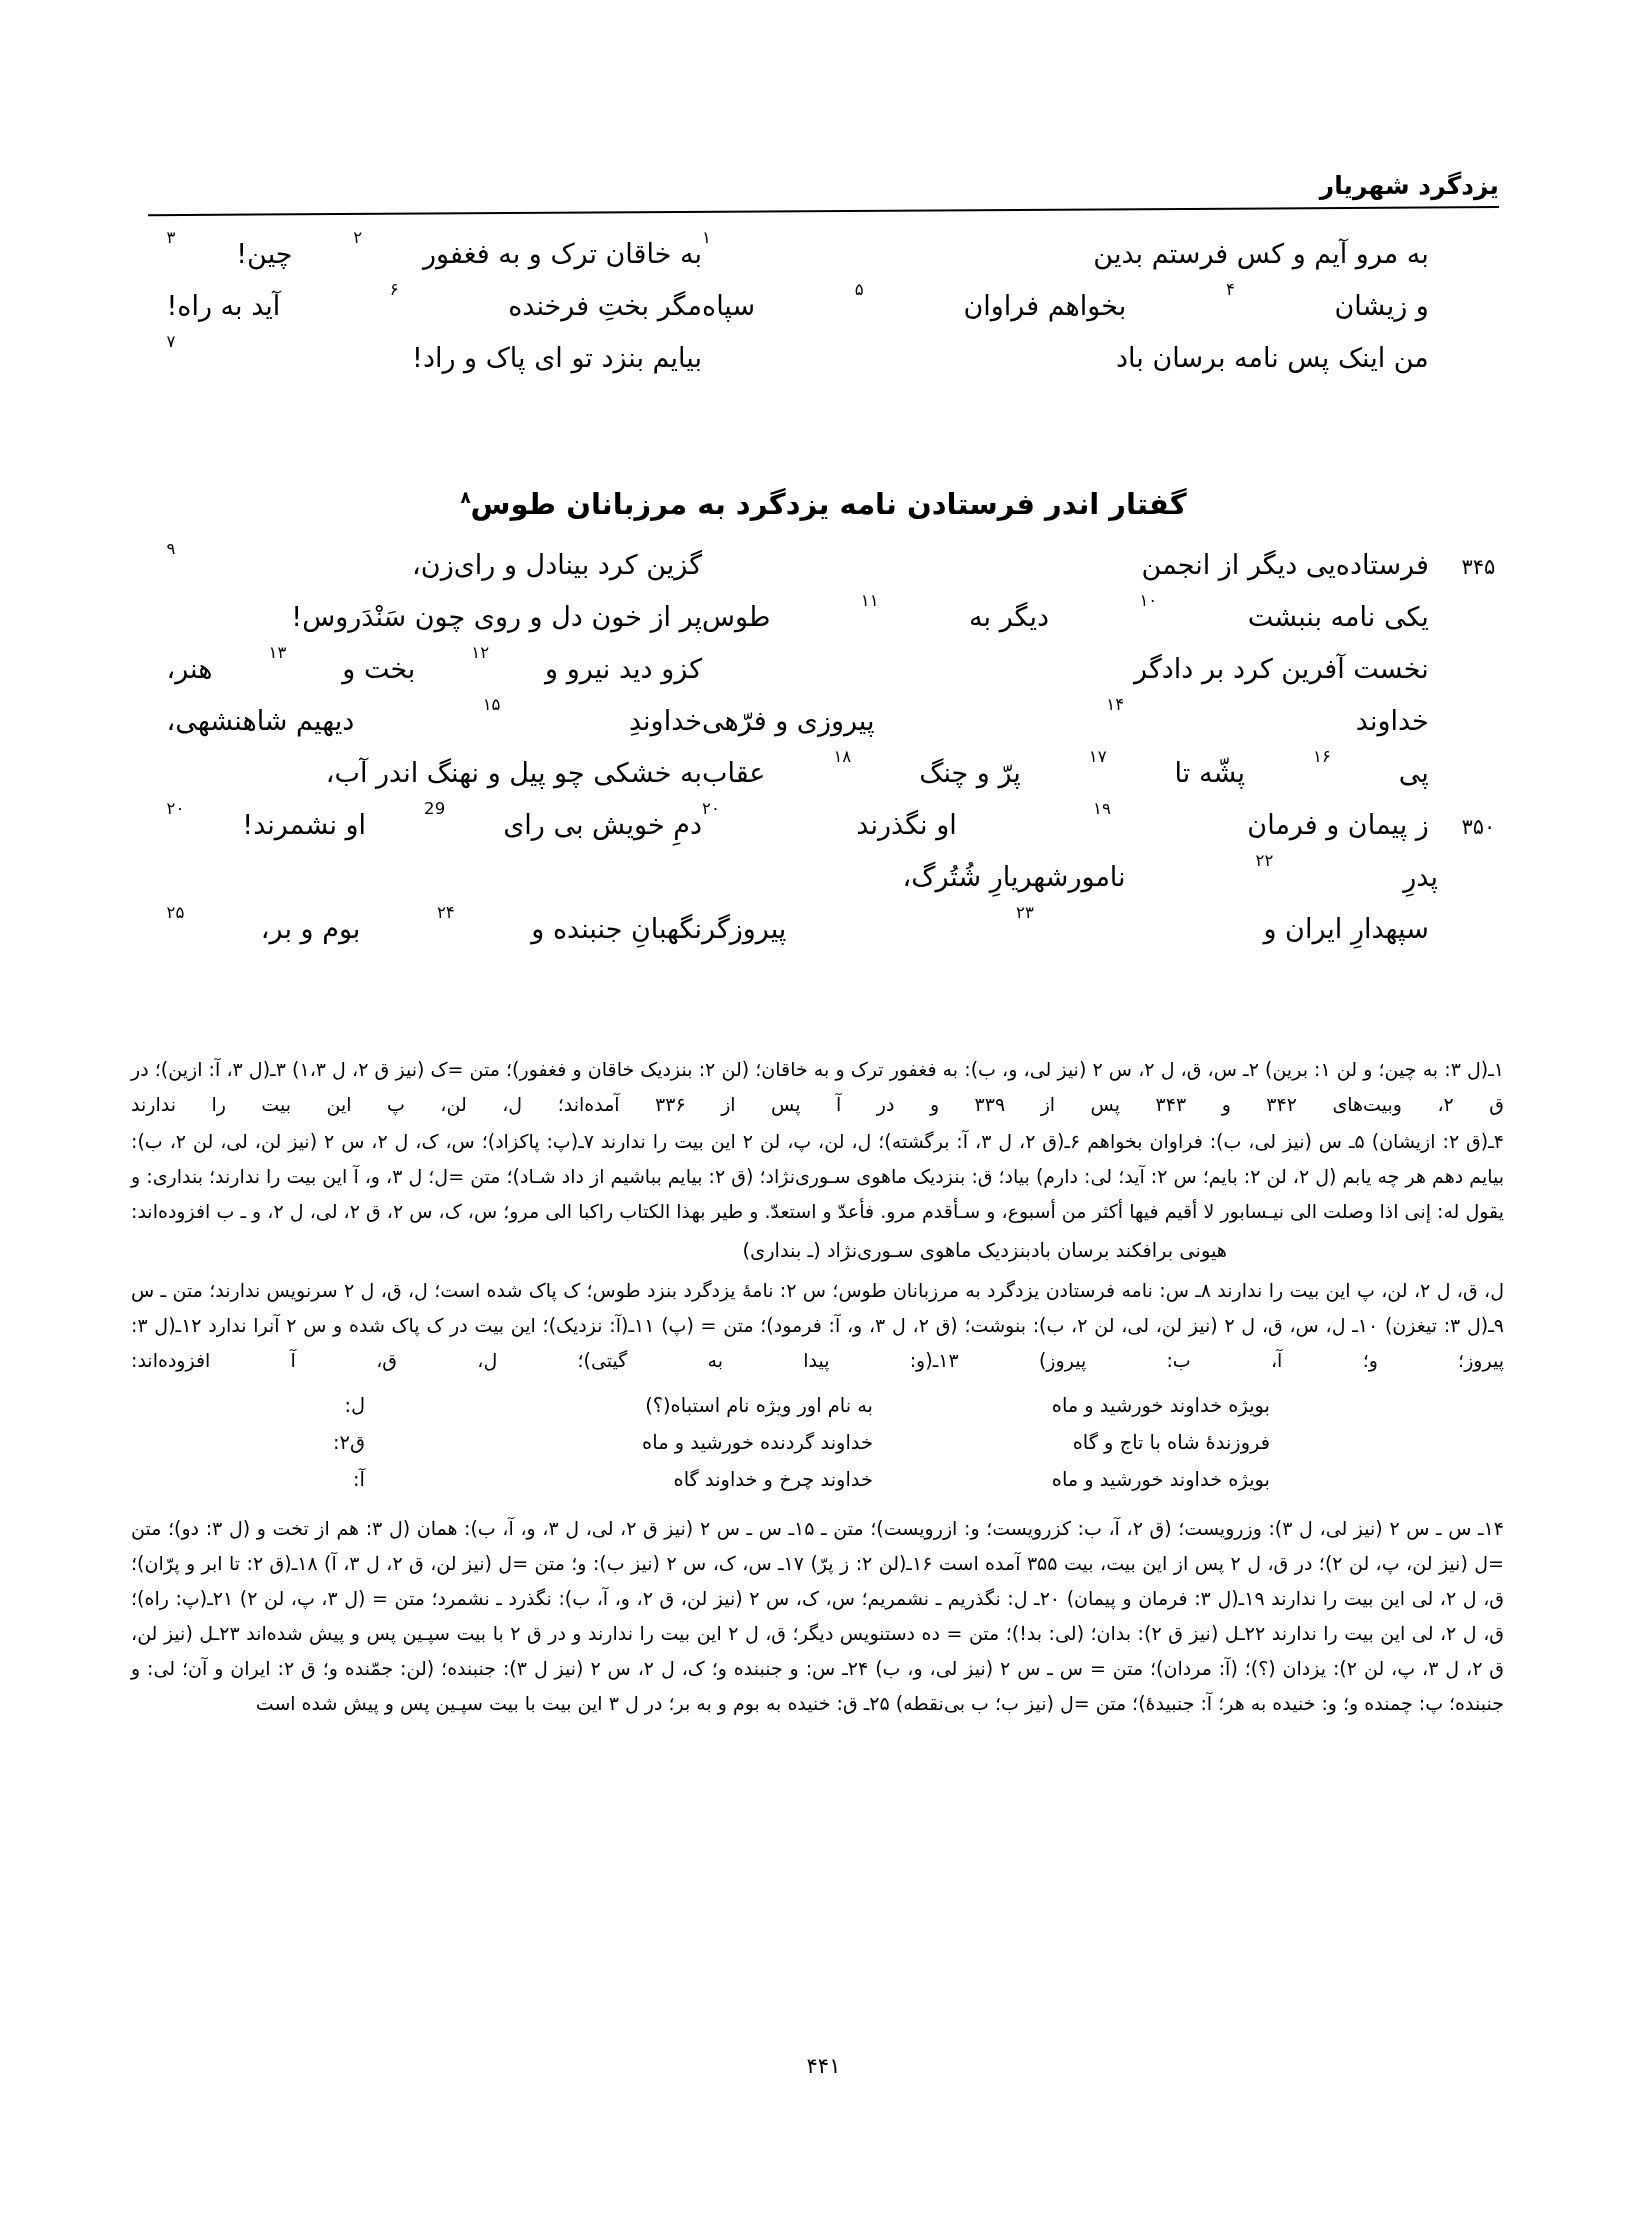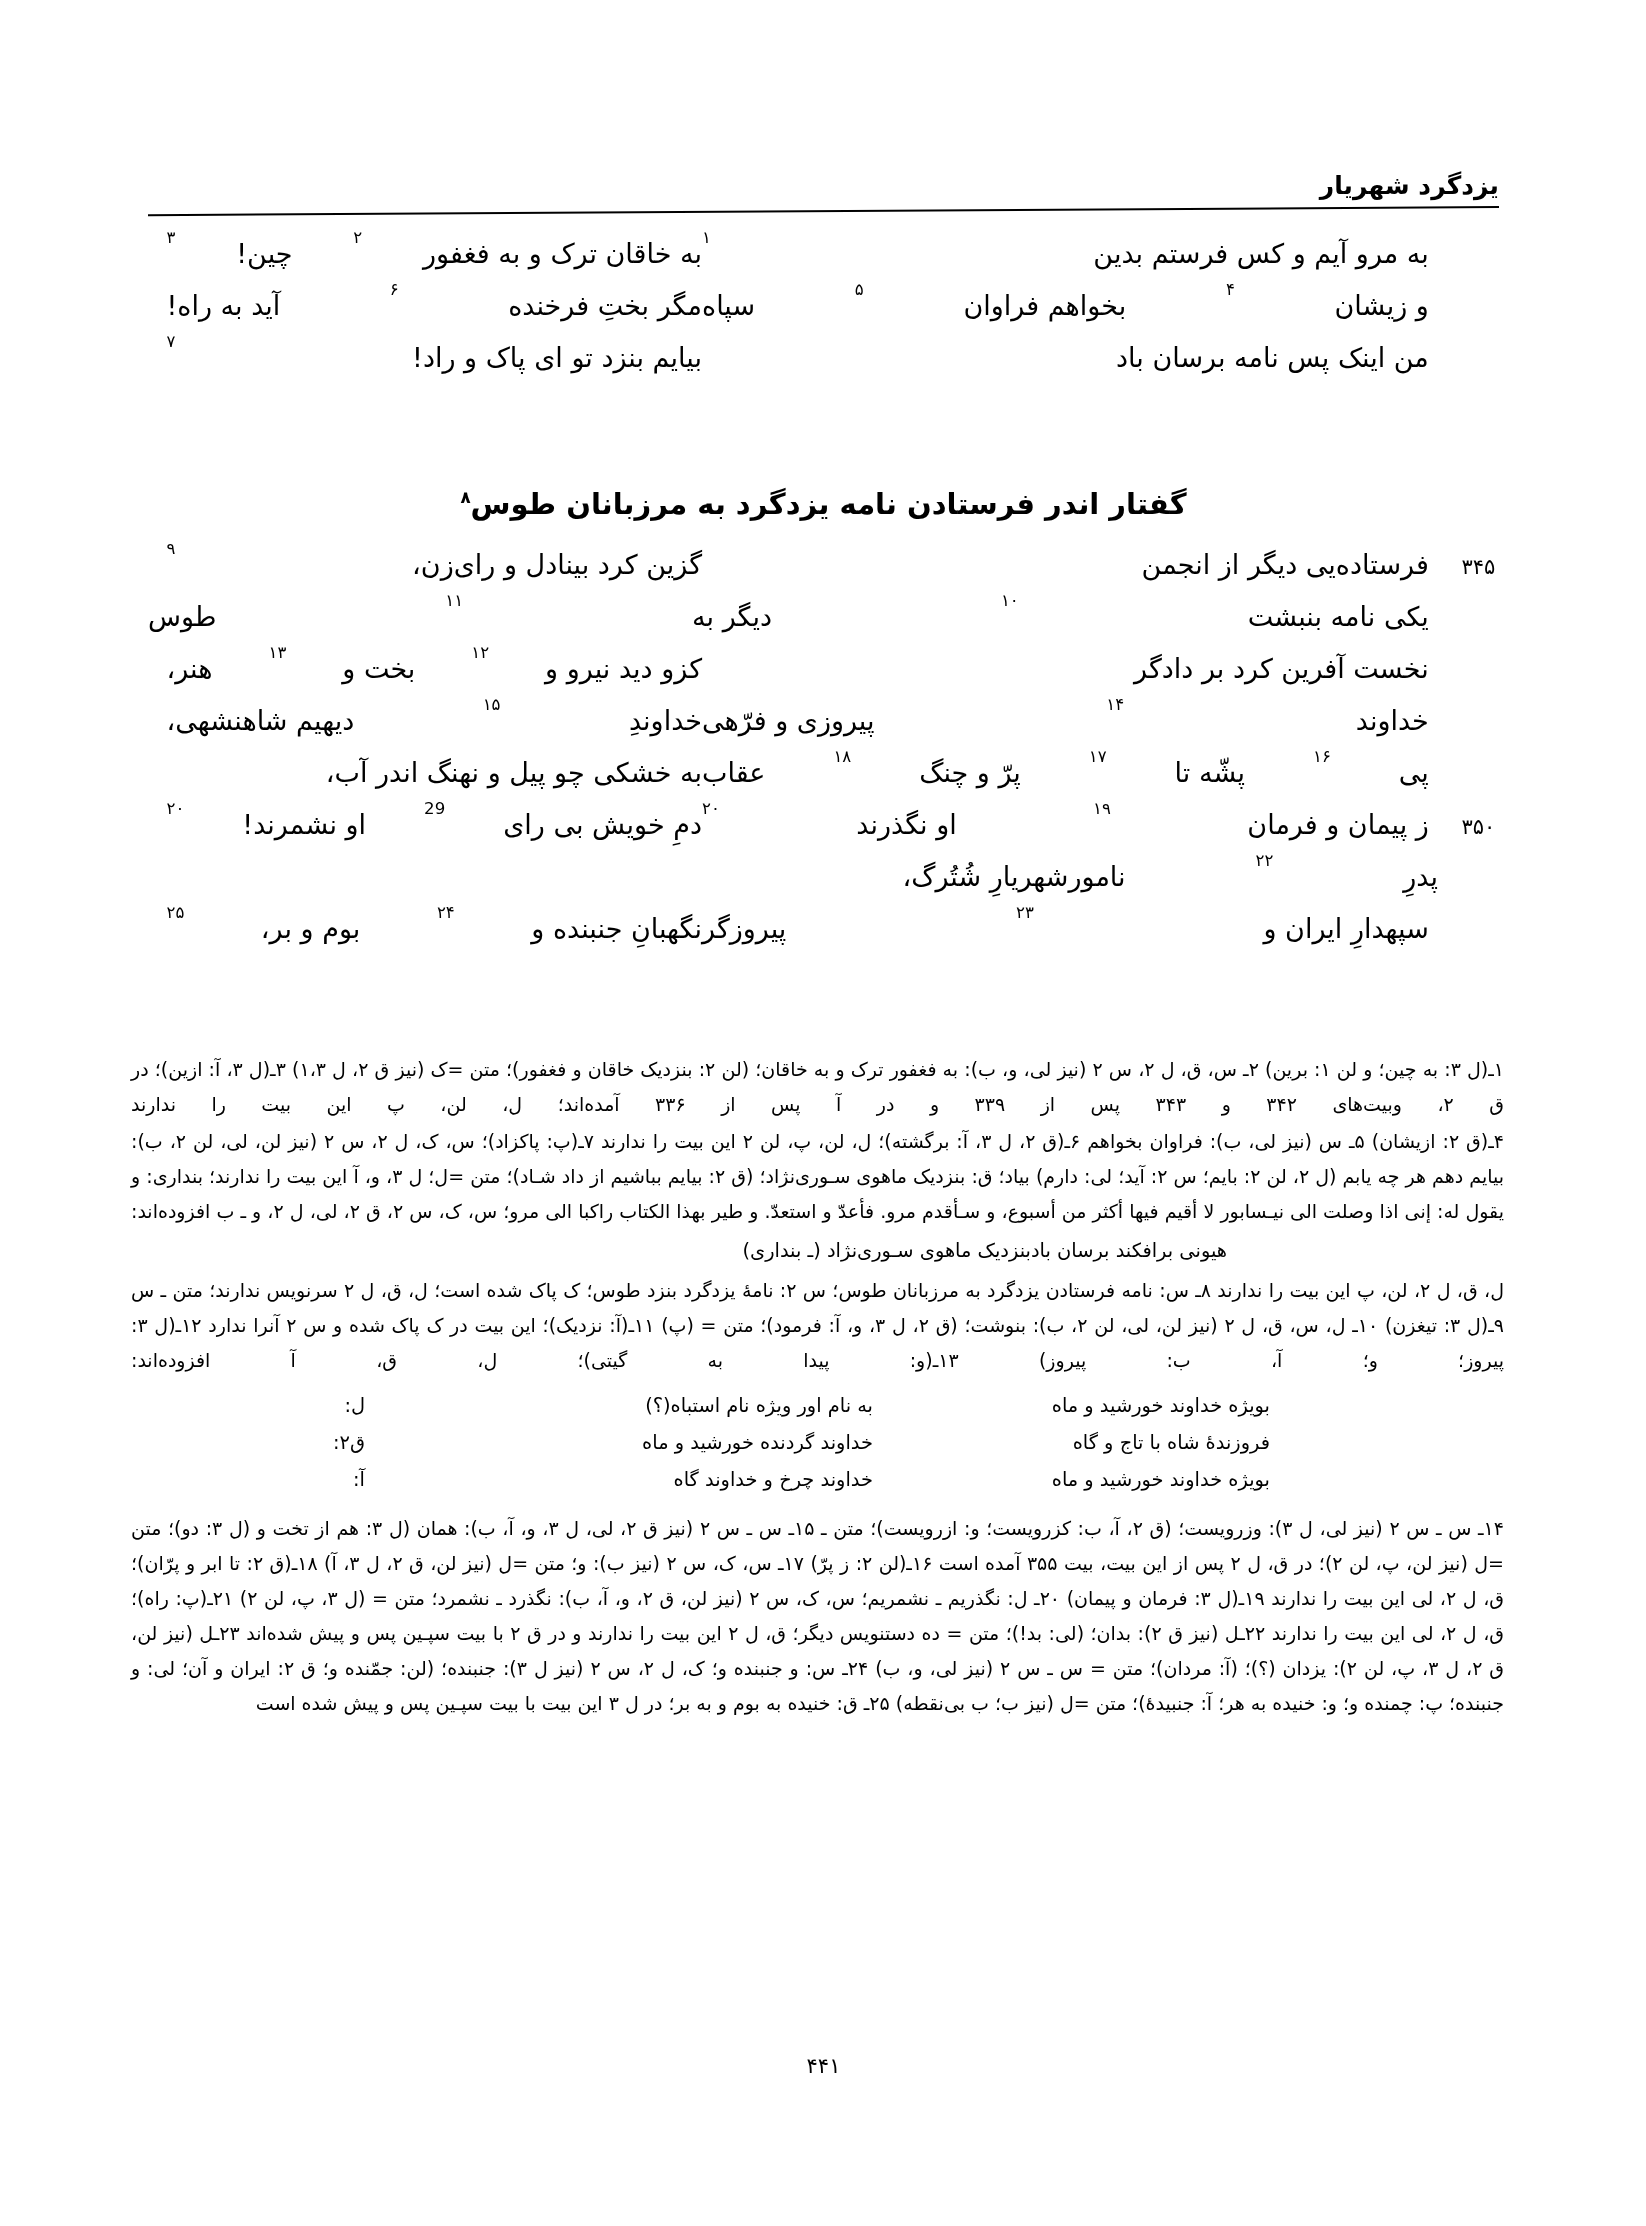--- a/index.html
+++ b/index.html
@@ -248,20 +248,23 @@
 
     <div class="verse-line">
       <div class="bayt-num"></div>
       <div class="hemistich second">
         <span class="w">یکی نامه بنبشت</span>
           <sup class="fn">۱۰</sup>
           <span class="w">دیگر به</span>
           <sup class="fn">۱۱</sup>
           <span class="w">طوس</span>
       </div>
+      <div class="hemistich first">
+        <span class="w">پر از خون دل و روی چون سَنْدَروس!</span>
+      </div>
     </div>
 
     <div class="verse-line">
       <div class="bayt-num"></div>
       <div class="hemistich second">
         <span class="w">نخست آفرین کرد بر دادگر</span>
       </div>
       <div class="hemistich first">
         <span class="w">کزو دید نیرو و</span>
           <sup class="fn">۱۲</sup>

